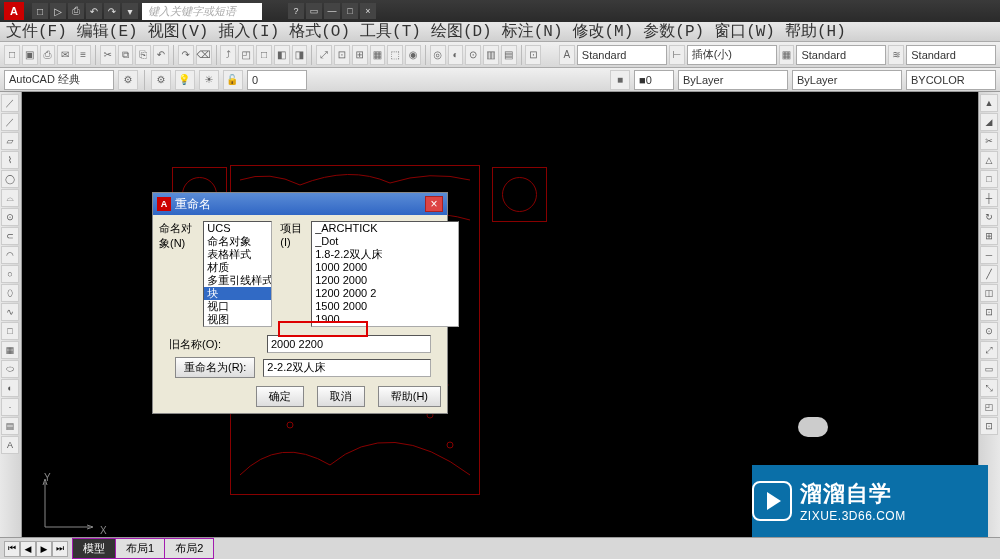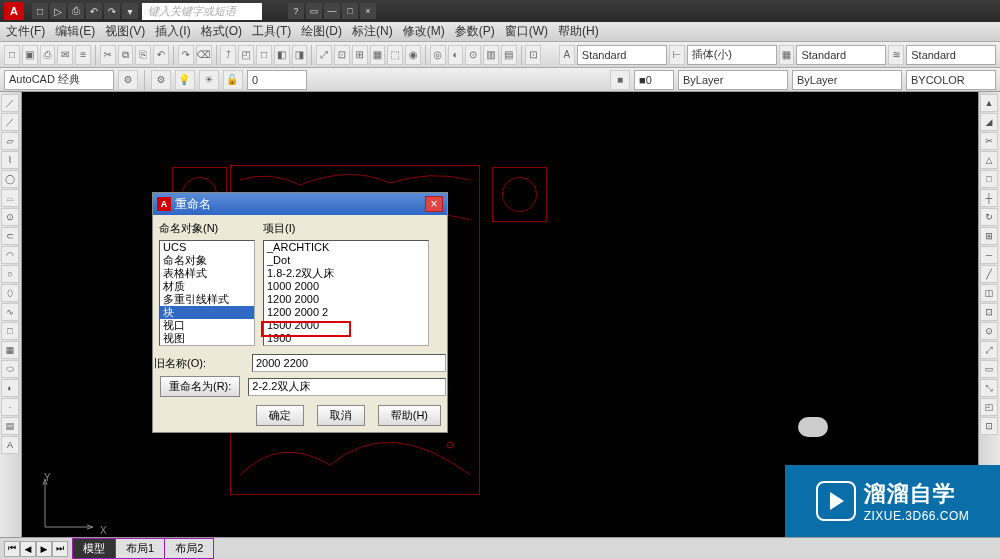--- a/index.html
+++ b/index.html
@@ -10,21 +10,21 @@
 .app-logo { width: 20px; height: 18px; background: #c00; margin: 0 4px; display:flex;align-items:center;justify-content:center;color:#fff;font-weight:bold;}
 .qat { display: flex; gap: 2px; padding: 0 4px; }
 .qat-btn { width: 16px; height: 16px; background: #444; display:flex;align-items:center;justify-content:center;color:#ddd;font-size:10px;}
 .title-text { flex: 1; text-align: center; color: #ddd; font-size: 11px; }
 .search-box { background:#fff;color:#aaa;font-style:italic;padding:1px 6px;width:120px;font-size:11px;margin-right:22px;}
 .win-ctrl { display:flex;gap:2px;padding:0 4px;}
 .win-ctrl div{width:16px;height:16px;background:#444;color:#ddd;display:flex;align-items:center;justify-content:center;font-size:9px;}
 
 
 .menubar { height: 20px; background: linear-gradient(#e8e8e8,#d0d0d0); display:flex; align-items:center; padding:0 6px; gap:10px; border-bottom:1px solid #aaa;}
-.menu-item { font-size: 12px; color:#333; }
+.menu-item { font-size: 16px; color:#333;font-family:Liberation Mono, monospace; }
 
 
 .toolbar { height: 26px; background: linear-gradient(#f0f0f0,#d8d8d8); display:flex; align-items:center; padding:0 4px; gap:2px; border-bottom:1px solid #aaa;}
 .tb-btn { width:20px;height:20px;background:#eee;border:1px solid #ccc;display:flex;align-items:center;justify-content:center;font-size:10px;color:#666;}
 .tb-sep { width:1px;height:20px;background:#bbb;margin:0 2px;}
 .tb-combo { height:20px;background:#fff;border:1px solid #aaa;padding:0 4px;font-size:11px;color:#333;display:flex;align-items:center;min-width:60px;}
 .tb-combo.wide{min-width:90px;}
 
 
 .propsbar { height: 24px; background: linear-gradient(#f0f0f0,#d8d8d8); display:flex;align-items:center;padding:0 4px;gap:4px;border-bottom:1px solid #999;}
@@ -45,43 +45,43 @@
 .ucs .x{position:absolute;left:60px;top:8px;}
 .ucs-lines{position:absolute;left:0;top:-40px;width:55px;height:55px;}
 .right-tools{width:22px;background:linear-gradient(90deg,#d4d4d4,#e8e8e8);display:flex;flex-direction:column;gap:1px;padding:2px 1px;border-left:1px solid #999;}
 
 
 .dialog { position:absolute;left:152px;top:192px;width:296px;background:#ece9d8;border:1px solid #888;box-shadow:2px 2px 6px rgba(0,0,0,0.4);font-size:12px;z-index:10;}
 .dlg-title { height:22px;background:linear-gradient(#5a8cd6,#3066c4);color:#fff;display:flex;align-items:center;padding:0 4px;gap:4px;}
 .dlg-title-icon{width:14px;height:14px;background:#c00;display:flex;align-items:center;justify-content:center;color:#fff;font-size:9px;font-weight:bold;}
 .dlg-close{margin-left:auto;width:18px;height:16px;background:#d44;color:#fff;display:flex;align-items:center;justify-content:center;border:1px solid #a22;}
 .dlg-body{padding:6px;display:flex;gap:8px;}
-.dlg-col{display:flex;flex-direction:column;gap:2px;}
+.dlg-col{display:flex;flex-direction:row;gap:2px;}
 .dlg-label{font-size:11px;margin-bottom:2px;}
 .listbox{width:96px;height:106px;background:#fff;border:1px inset #aaa;overflow:hidden;font-size:11px;}
 .listbox.wide{width:166px;}
 .lb-item{padding:0 3px;line-height:13px;white-space:nowrap;}
 .lb-item.sel{background:#316ac5;color:#fff;}
 .red-mark{position:absolute;border:2px solid #d00;pointer-events:none;}
-.dlg-row{padding:2px 1px;display:flex;align-items:center;gap:8px;}
+.dlg-row{padding:2px 16px;display:flex;align-items:center;gap:8px;}
 .dlg-row label{width:90px;font-size:11px;}
 .dlg-input{flex:1;height:18px;border:1px inset #aaa;background:#fff;padding:0 3px;font-size:11px;}
 .dlg-btns{padding:6px;display:flex;justify-content:flex-end;gap:13px;}
 .dlg-btn{padding:2px 12px;border:1px solid #888;background:linear-gradient(#fdfdfd,#ddd);font-size:11px;}
 .rename-btn{margin-left:6px;padding:2px 8px;border:1px solid #888;background:linear-gradient(#fdfdfd,#ddd);font-size:11px;}
 
 
 .bottom-tabs{height:22px;background:#d8d8d8;display:flex;align-items:center;border-top:1px solid #999;padding:0 4px;gap:0;}
 .tab{padding:2px 10px;background:#e0e0e0;border:1px solid #a21caf;font-size:11px;margin-right:-1px;}
 .tab.active{background:#333;color:#fff;}
 .nav-arrows{display:flex;gap:0;margin-right:4px;}
 .nav-btn{width:16px;height:16px;background:#eee;border:1px solid #aaa;display:flex;align-items:center;justify-content:center;font-size:9px;}
 
 
-.watermark{position:absolute;right:0;bottom:22px;width:215px;height:72px;background:#0a6fa8;color:#fff;display:flex;align-items:center;justify-content:center;gap:8px;z-index:5;}
+.watermark{position:absolute;right:12px;bottom:22px;width:236px;height:72px;background:#0a6fa8;color:#fff;display:flex;align-items:center;justify-content:flex-start;gap:8px;z-index:5;}
 .wm-icon{width:40px;height:40px;border:2px solid #fff;border-radius:8px;display:flex;align-items:center;justify-content:center;}
 .wm-play{width:0;height:0;border-left:14px solid #fff;border-top:9px solid transparent;border-bottom:9px solid transparent;margin-left:3px;}
 .wm-text{display:flex;flex-direction:column;}
 .wm-main{font-size:22px;font-weight:bold;letter-spacing:1px;}
 .wm-sub{font-size:12px;letter-spacing:0.5px;}
 .cursor-blob{position:absolute;right:150px;bottom:100px;width:30px;height:20px;background:#ccc;border-radius:10px;z-index:4;}
 </style>
 </head>
 <body>
 

